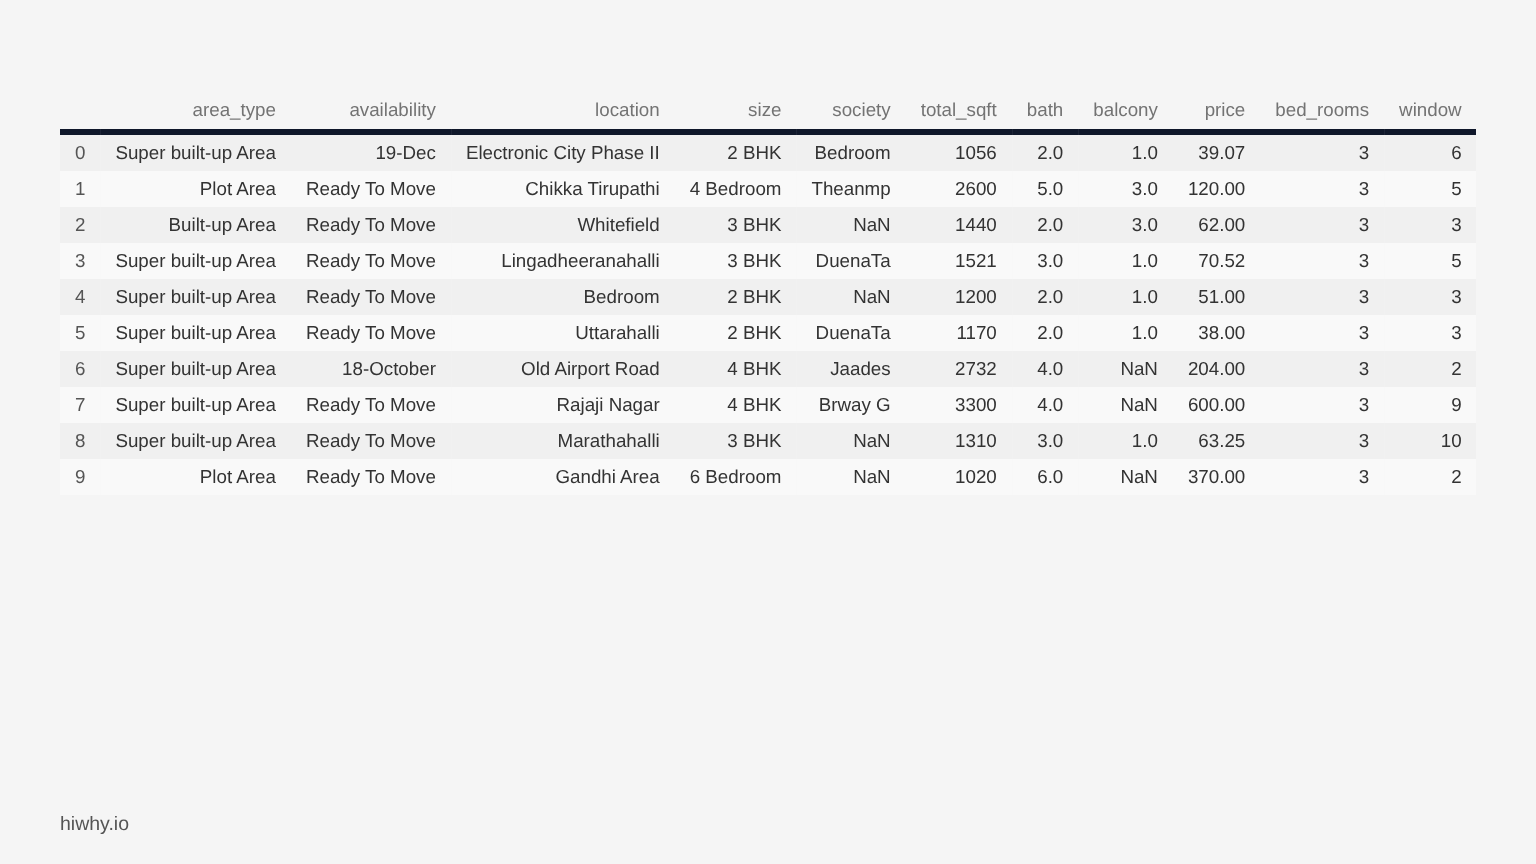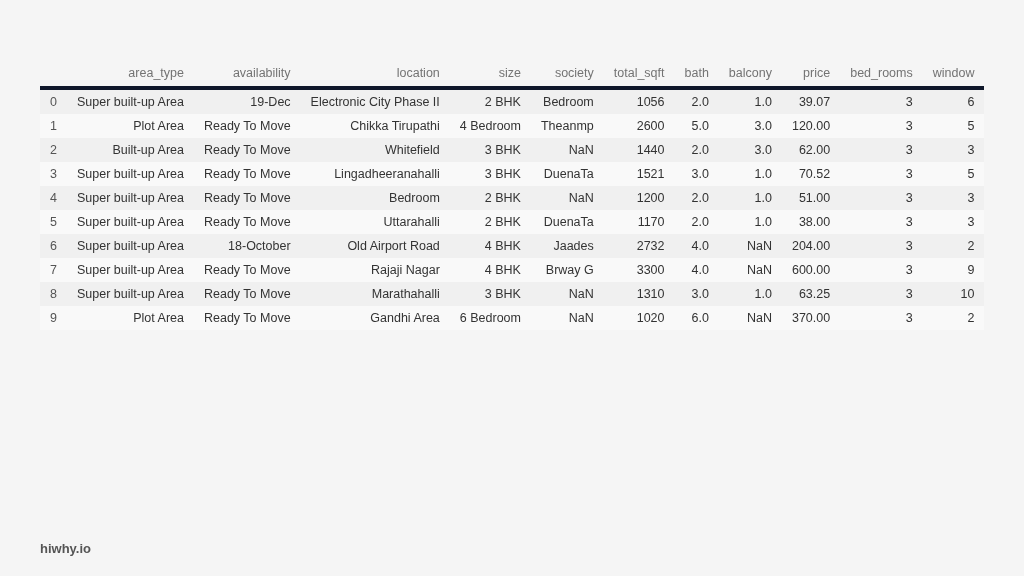--- a/index.html
+++ b/index.html
@@ -67,21 +67,21 @@
     tbody tr:nth-child(even) {
       background-color: #f9f9f9;
     }
 
     .footer {
       position: absolute;
       bottom: 20px;
       left: 40px;
       font-size: 13px;
       color: #555;
-      font-weight: 700;
+      font-weight: 400;
     }
   </style>
 </head>
 <body>
 
 <div class="page-wrapper">
   <div class="table-container">
     <table>
       <thead>
         <tr>

